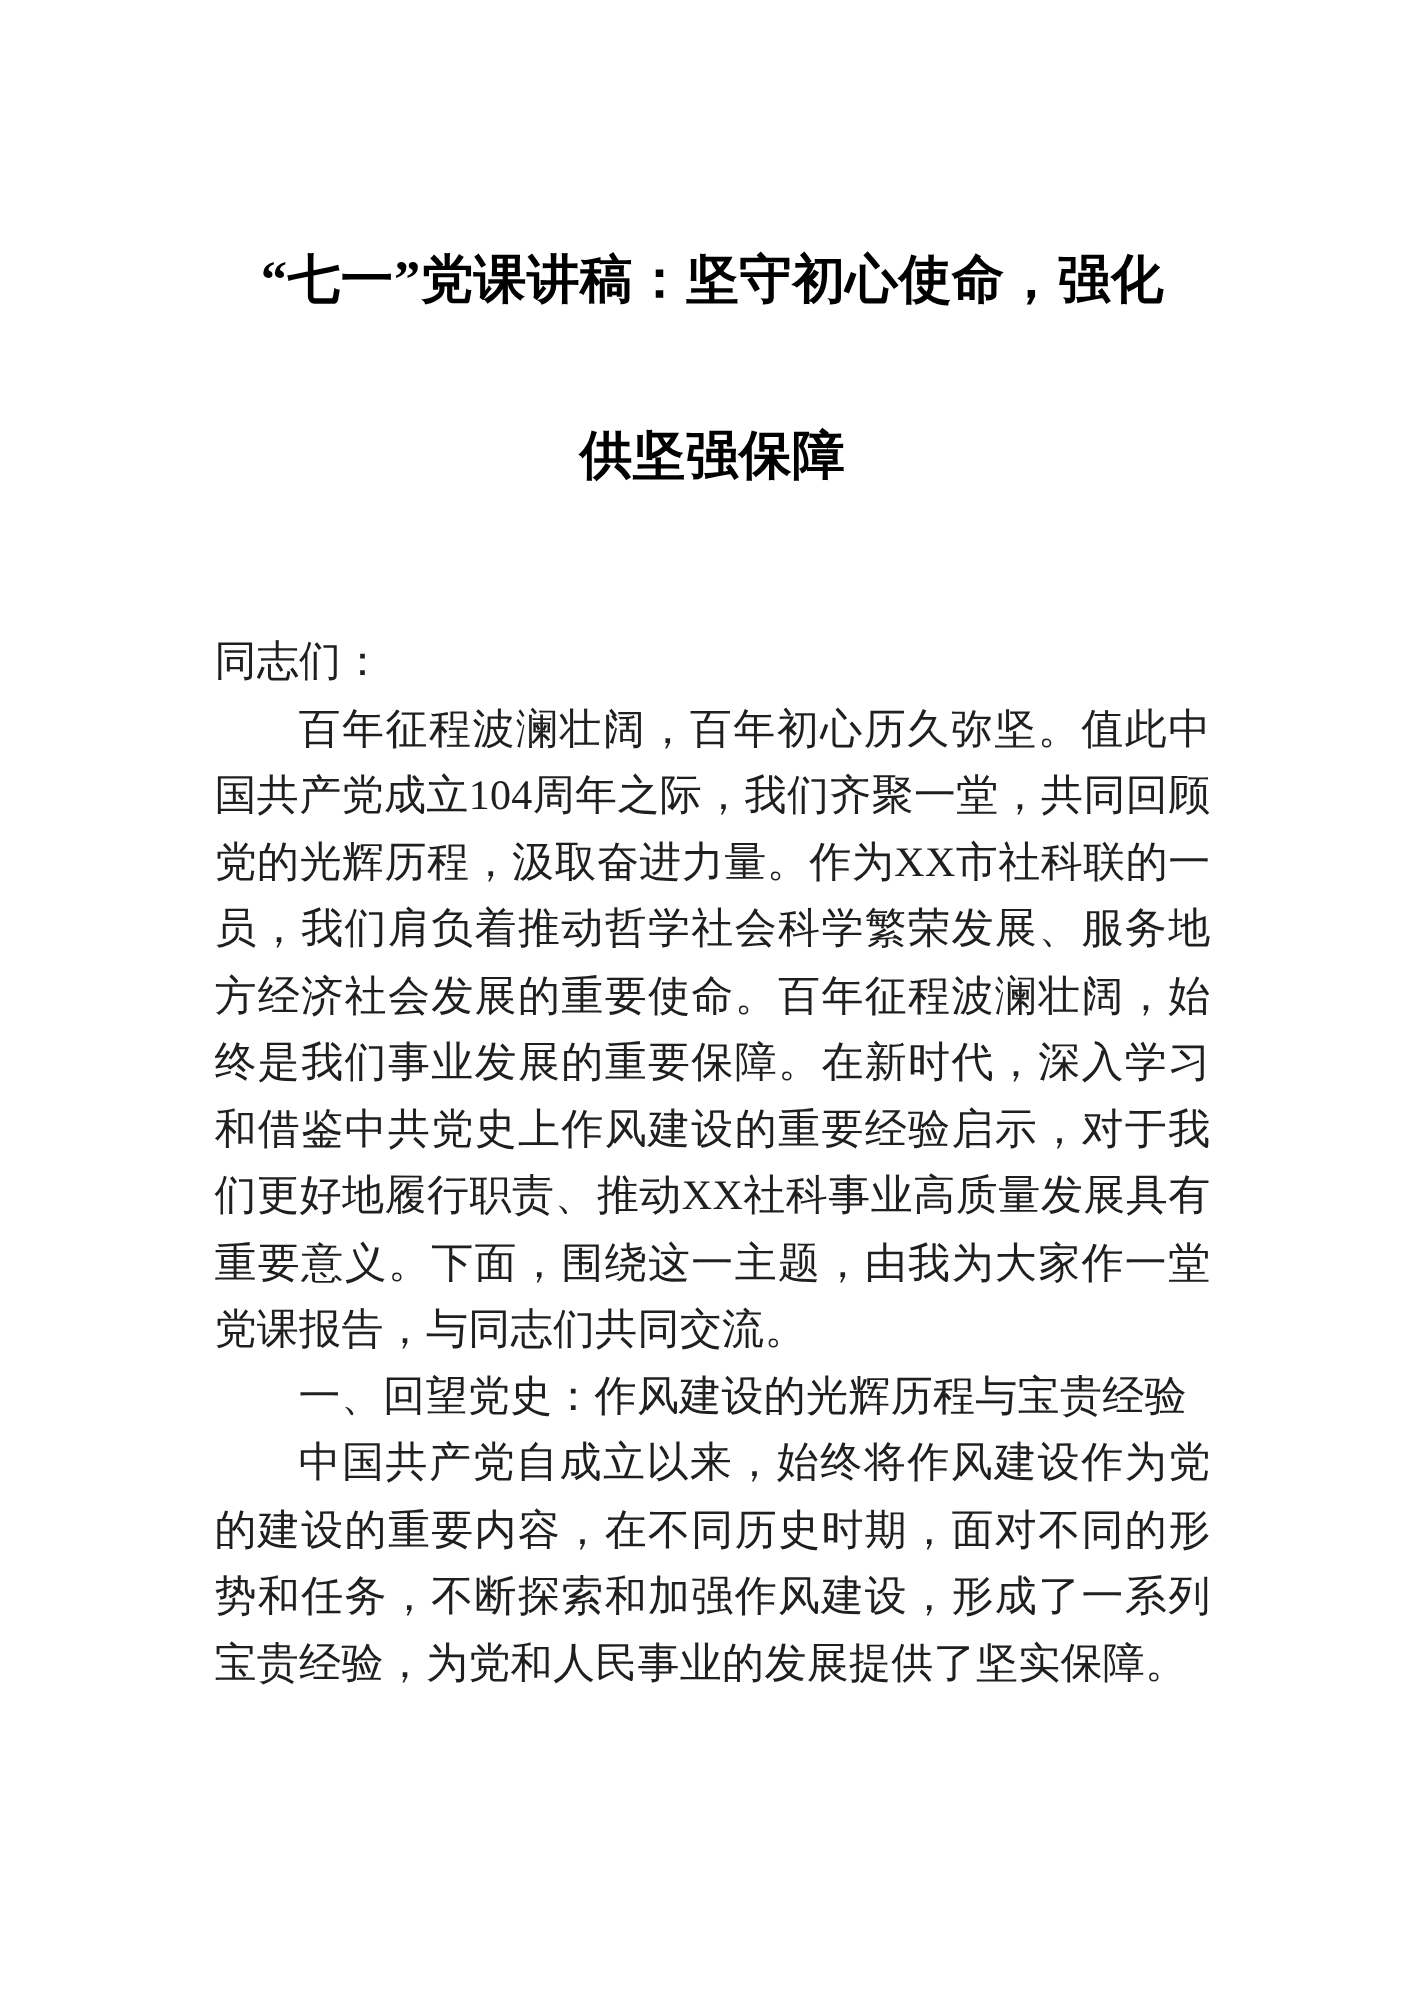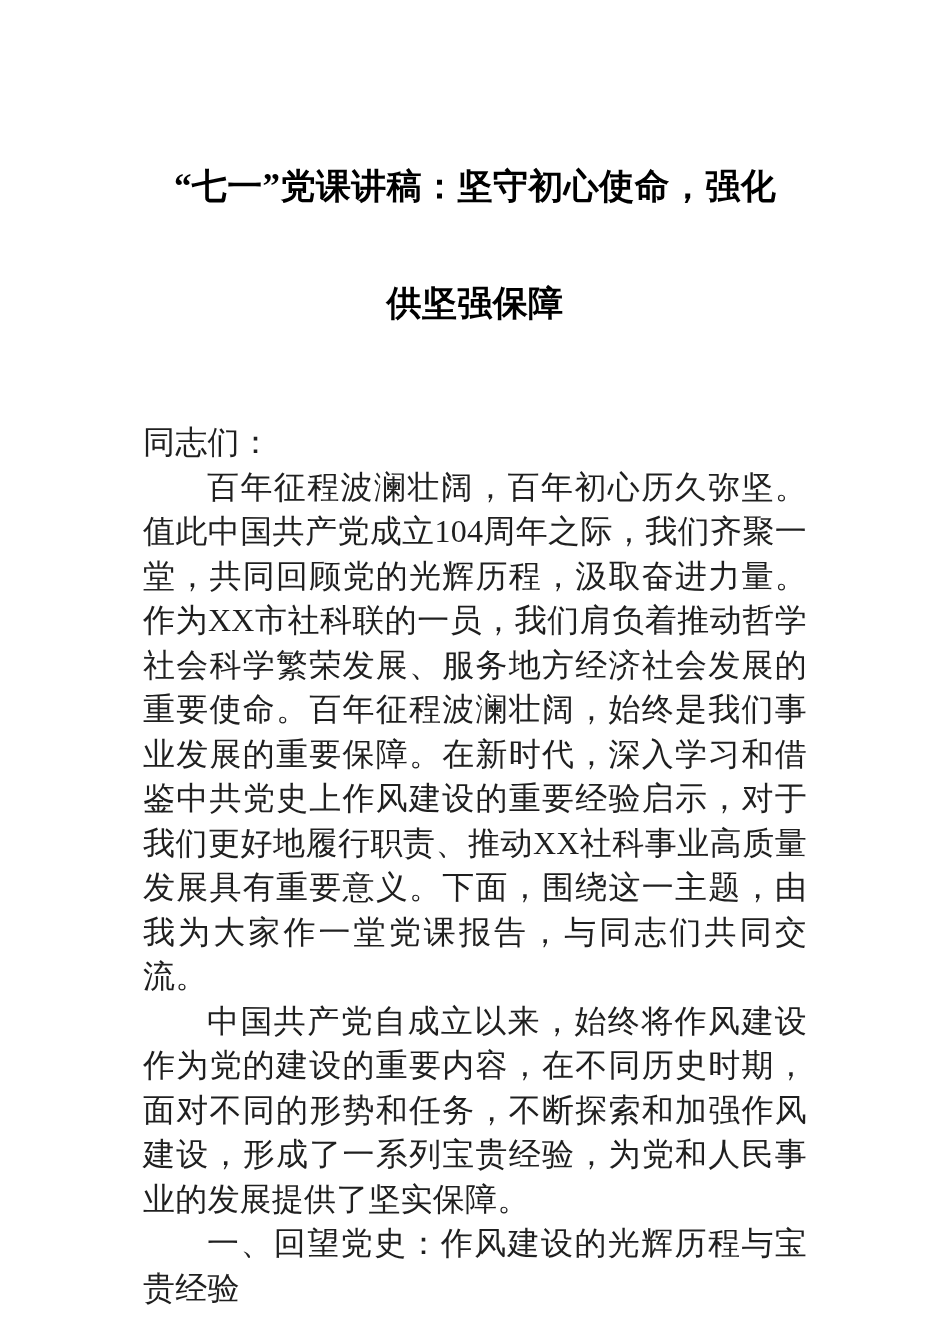--- a/index.html
+++ b/index.html
@@ -52,21 +52,21 @@
     font-family: Liberation Serif, serif;
   }
 
   
   .body-block {
     margin-top: 58px;
   }
 
   .para {
     margin: 0;
-    font-size: 32px;
+    font-size: 28px;
     line-height: 44.5px;
     text-align: justify;
     text-justify: inter-ideograph;
     text-align-last: left;
     color: #1f1f1f;
     font-weight: normal;
     letter-spacing: 0.2px;
   }
 
   .para.salutation {
@@ -91,20 +91,20 @@
       <span class="title-line">“七一”党课讲稿：坚守初心使命，强化</span>
       <span class="title-line">供坚强保障</span>
     </h1>
 
     <div class="body-block">
 
       <p class="para salutation">同志们：</p>
 
       <p class="para indent">百年征程波澜壮阔，百年初心历久弥坚。值此中国共产党成立104周年之际，我们齐聚一堂，共同回顾党的光辉历程，汲取奋进力量。作为XX市社科联的一员，我们肩负着推动哲学社会科学繁荣发展、服务地方经济社会发展的重要使命。百年征程波澜壮阔，始终是我们事业发展的重要保障。在新时代，深入学习和借鉴中共党史上作风建设的重要经验启示，对于我们更好地履行职责、推动XX社科事业高质量发展具有重要意义。下面，围绕这一主题，由我为大家作一堂党课报告，与同志们共同交流。</p>
 
+      <p class="para heading">一、回望党史：作风建设的光辉历程与宝贵经验</p>
+
       <p class="para indent">中国共产党自成立以来，始终将作风建设作为党的建设的重要内容，在不同历史时期，面对不同的形势和任务，不断探索和加强作风建设，形成了一系列宝贵经验，为党和人民事业的发展提供了坚实保障。</p>
-
-      <p class="para heading">一、回望党史：作风建设的光辉历程与宝贵经验</p>
 
     </div>
 
   </div>
 </div>
 
 </body></html>

